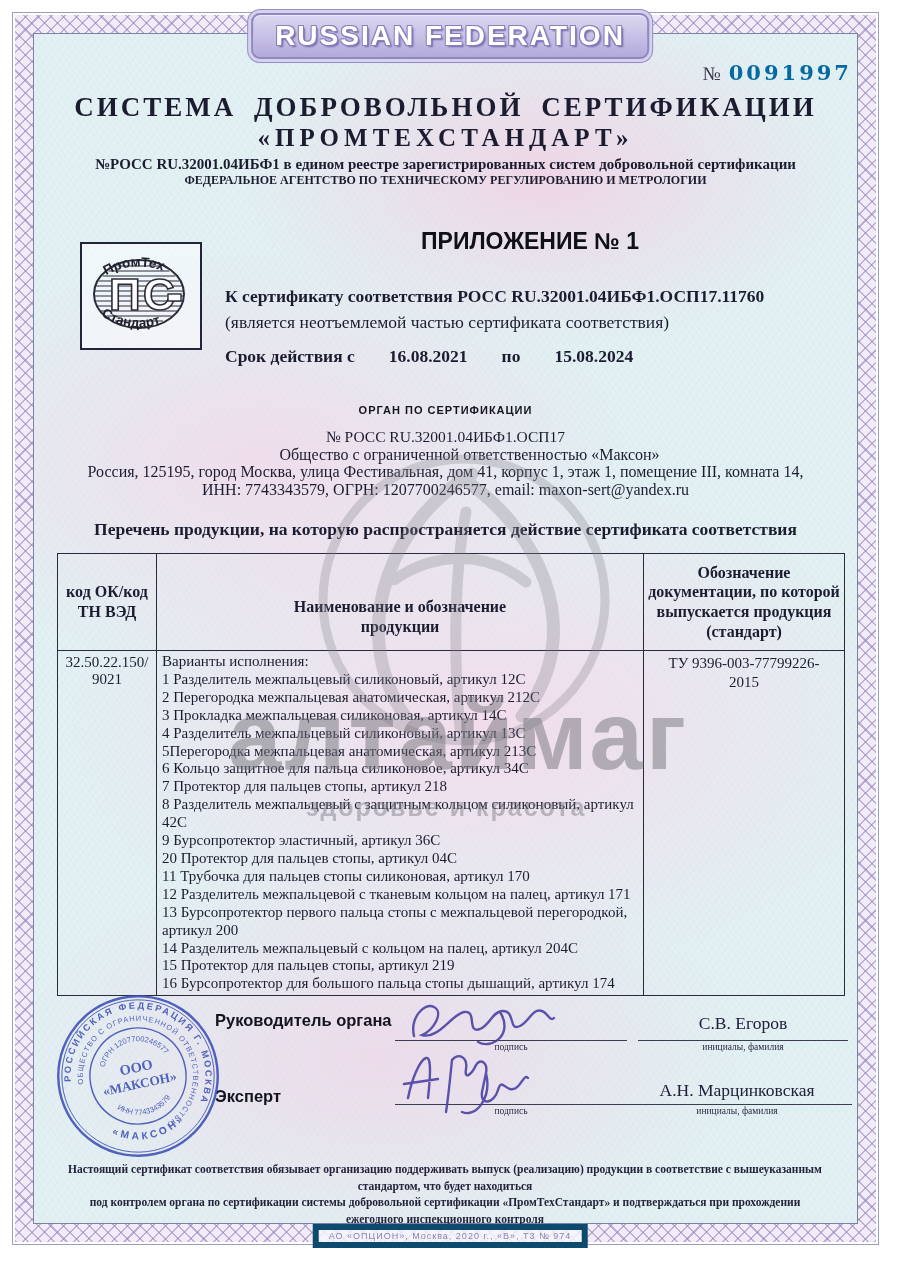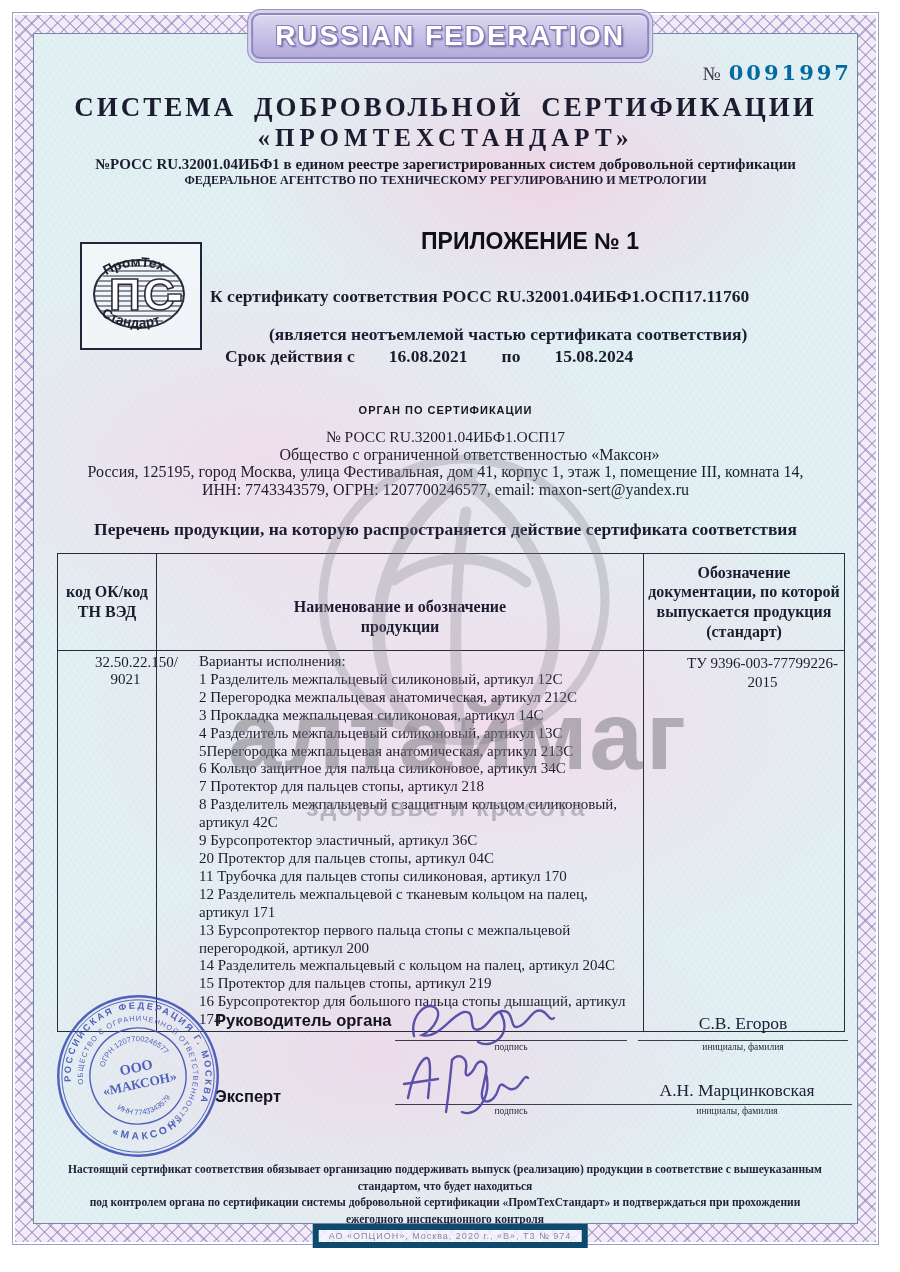--- a/index.html
+++ b/index.html
@@ -38,38 +38,38 @@
   .title1{top:92px;font-weight:bold;font-size:27px;letter-spacing:3px;word-spacing:8px;}
   .title2{top:124px;font-weight:bold;font-size:25px;letter-spacing:5px;}
   .registry{top:156px;font-weight:bold;font-size:15px;}
   .agency{top:173px;font-weight:bold;font-size:12px;}
   .annex-title{position:absolute;top:228px;left:215px;right:55px;text-align:center;
         font-family:"Liberation Sans",sans-serif;font-weight:bold;font-size:23px;color:#101018;}
   
   .logo-box{position:absolute;top:242px;left:80px;width:118px;height:104px;border:2px solid #23233a;
         background:rgba(252,253,255,.55);}
   
-  .cert-line1{position:absolute;top:286px;left:210px;font-weight:bold;font-size:17.5px;}
-  .cert-line2{position:absolute;top:324px;left:225px;font-weight:bold;font-size:17.5px;margin-left:44px;}
+  .cert-line1{position:absolute;top:286px;left:225px;font-weight:bold;font-size:17.5px;}
+  .cert-line2{position:absolute;top:312px;left:225px;font-weight:normal;font-size:17.5px;}
   .validity{position:absolute;top:346px;left:225px;font-weight:bold;font-size:17.5px;display:flex;gap:34px;}
   
   .org-heading{top:404px;font-family:"Liberation Sans",sans-serif;font-weight:bold;font-size:11px;letter-spacing:1px;color:#14141f;}
   .reg-number{top:428px;font-size:15.5px;}
   .org-name{top:446px;font-size:16px;margin-left:48px;}
   .org-address{top:463px;font-size:16px;}
   .org-req{top:481px;font-size:16px;}
   .products-heading{top:519px;font-weight:bold;font-size:17.5px;}
   
   .ptable{position:absolute;top:553px;left:57px;width:786px;border:1.5px solid #2a2a3c;
         display:grid;grid-template-columns:99px 487px 200px;background:rgba(255,255,255,0.0);}
   .cell{border-right:1.2px solid #2a2a3c;border-bottom:1.2px solid #2a2a3c;}
   .cell:nth-child(3n){border-right:none;}
   .hrow{height:97px;display:flex;align-items:center;justify-content:center;text-align:center;
         font-weight:bold;font-size:16px;line-height:1.22;padding:2px 4px;box-sizing:border-box;}
-  .brow{border-bottom:none;min-height:338px;box-sizing:border-box;margin-left:37px;}
+  .brow{border-bottom:none;min-height:338px;box-sizing:border-box;}
   .code-cell{text-align:center;font-size:15px;padding-top:3px;}
   .items-cell{font-size:15px;line-height:17.9px;padding:2px 8px 2px 5px;}
   .std-cell{text-align:center;font-size:15px;padding-top:3px;line-height:1.25;}
   .hdr-name{max-width:270px;margin:0 auto;padding-top:38px;}
   
   .sig-role{position:absolute;left:215px;font-family:"Liberation Sans",sans-serif;font-weight:bold;font-size:16.5px;color:#14141f;}
   .role1{top:1011px;} .role2{top:1087px;}
   .sigline{position:absolute;border-top:1.5px solid #3c3c50;}
   .sigline .cap{display:block;text-align:center;font-size:9.5px;color:#2c2c40;padding-top:1px;}
   .sl1{top:1040px;left:395px;width:232px;} .nl1{top:1040px;left:638px;width:210px;}

